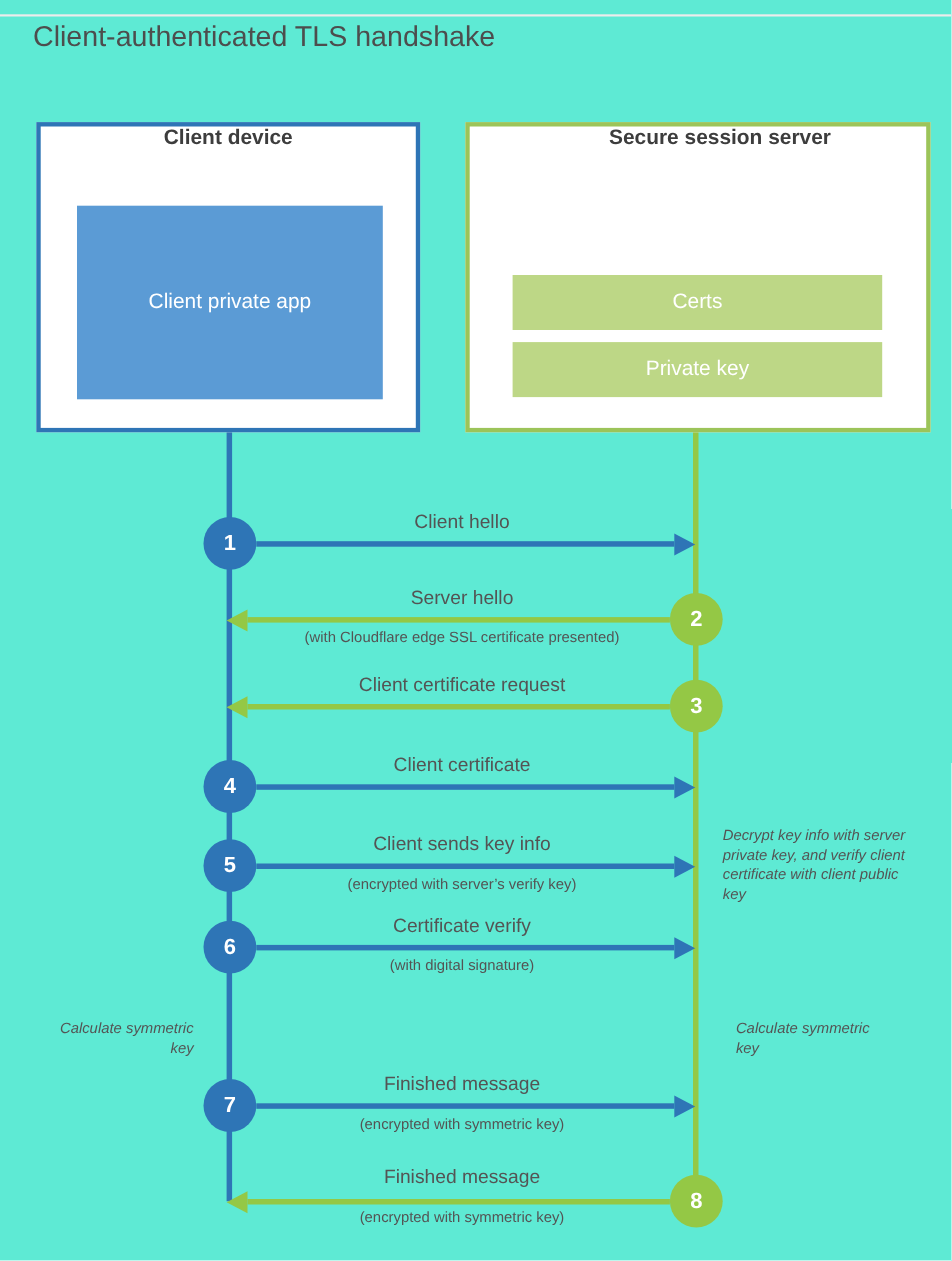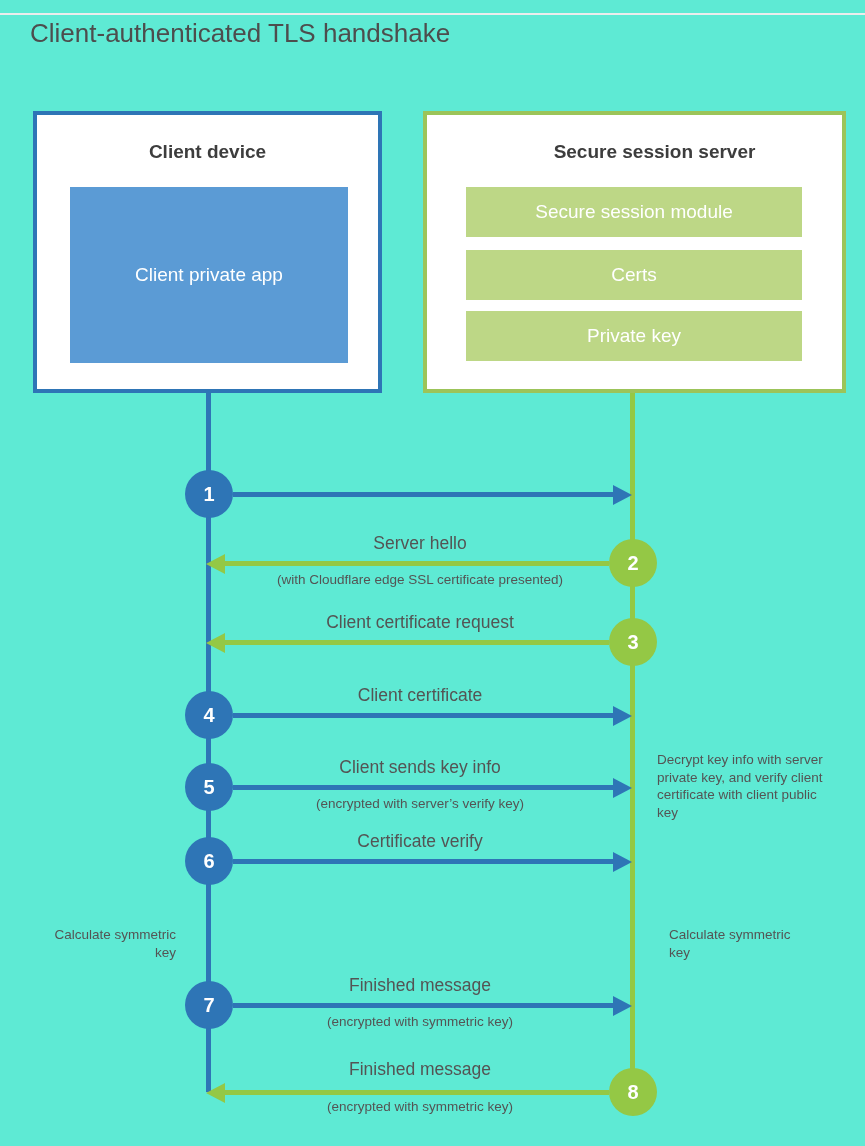--- a/index.html
+++ b/index.html
@@ -8,21 +8,21 @@
 
   .top-rule{position:absolute;left:0;top:13px;width:865px;height:2px;background:#ececec;}
 
   .page-title{position:absolute;left:30px;top:18px;width:700px;
     font-size:26px;font-weight:300;color:#4d4d4d;letter-spacing:0;}
 
   
   .actor-box{position:absolute;top:111px;height:282px;box-sizing:border-box;background:#fff;z-index:2;}
   .client-box{left:33px;width:349px;border:4px solid #2e75b6;}
   .server-box{left:423px;width:423px;border:4px solid #9cc459;padding-left:40px;}
-  .box-title{margin-top:26px;text-align:center;font-size:19px;font-weight:bold;color:#3d3d3d;}
+  .box-title{text-align:center;font-size:19px;font-weight:bold;color:#3d3d3d;}
 
   .client-app{position:absolute;left:33px;top:72px;width:278px;height:176px;background:#5b9bd5;
     display:flex;align-items:center;justify-content:center;}
   .client-app span{display:block;width:150px;text-align:center;font-size:19px;line-height:26px;color:#ffffff;}
 
   .server-bar{position:absolute;left:39px;width:336px;height:50px;background:#bdd786;
     display:flex;align-items:center;justify-content:center;font-size:19px;color:#ffffff;}
   .server-bar.b1{top:72px;}
   .server-bar.b2{top:135px;}
   .server-bar.b3{top:196px;}
@@ -48,21 +48,21 @@
   .circle.blue{background:#2e75b6;}
   .circle.green{background:#94c845;}
 
   
   .msg-label{position:absolute;left:210px;width:420px;text-align:center;
     font-size:17.5px;color:#545454;z-index:1;}
   .msg-sub{position:absolute;left:210px;width:420px;text-align:center;
     font-size:13.5px;color:#545454;z-index:1;}
 
   
-  .note{position:absolute;font-size:13.5px;line-height:17.5px;color:#545454;z-index:1;}
+  .note{position:absolute;font-size:13.5px;line-height:17.5px;color:#545454;z-index:1;font-style:italic;}
   .note-decrypt{left:657px;top:751px;width:172px;text-align:left;}
   .note-calc-left{left:52px;top:926px;width:124px;text-align:right;}
   .note-calc-right{left:669px;top:926px;width:124px;text-align:left;}
 </style>
 </head>
 <body>
 
 <div class="canvas">
 
   <div class="top-rule"></div>
@@ -71,28 +71,28 @@
 
   <div class="actor-box client-box">
     <div class="box-title">Client device</div>
     <div class="client-app">
       <span>Client private app</span>
     </div>
   </div>
 
   <div class="actor-box server-box">
     <div class="box-title">Secure session server</div>
-    <div class="server-bar b1">Secure session module</div>
     <div class="server-bar b3">Private key</div>
     <div class="server-bar b2">Certs</div>
   </div>
 
   <div class="vline blue"></div>
   <div class="vline green"></div>
 
+  <div class="msg-label" style="top:464px">Client hello</div>
   <div class="arrow blue to-right" style="left:233px;top:492px;width:380px"></div>
   <div class="circle blue" style="left:185px;top:470px">
     <span>1</span>
   </div>
 
   <div class="msg-label" style="top:533px">Server hello</div>
   <div class="arrow green to-left" style="left:225px;top:561px;width:384px"></div>
   <div class="msg-sub" style="top:572px">(with Cloudflare edge SSL certificate presented)</div>
   <div class="circle green" style="left:609px;top:539px">
     <span>2</span>
@@ -112,20 +112,21 @@
 
   <div class="msg-label" style="top:757px">Client sends key info</div>
   <div class="arrow blue to-right" style="left:233px;top:785px;width:380px"></div>
   <div class="msg-sub" style="top:796px">(encrypted with server’s verify key)</div>
   <div class="circle blue" style="left:185px;top:763px">
     <span>5</span>
   </div>
 
   <div class="msg-label" style="top:831px">Certificate verify</div>
   <div class="arrow blue to-right" style="left:233px;top:859px;width:380px"></div>
+  <div class="msg-sub" style="top:870px">(with digital signature)</div>
   <div class="circle blue" style="left:185px;top:837px">
     <span>6</span>
   </div>
 
   <div class="note note-decrypt">Decrypt key info with server private key, and verify client certificate with client public key</div>
   <div class="note note-calc-left">Calculate symmetric key</div>
   <div class="note note-calc-right">Calculate symmetric key</div>
 
   <div class="msg-label" style="top:975px">Finished message</div>
   <div class="arrow blue to-right" style="left:233px;top:1003px;width:380px"></div>

